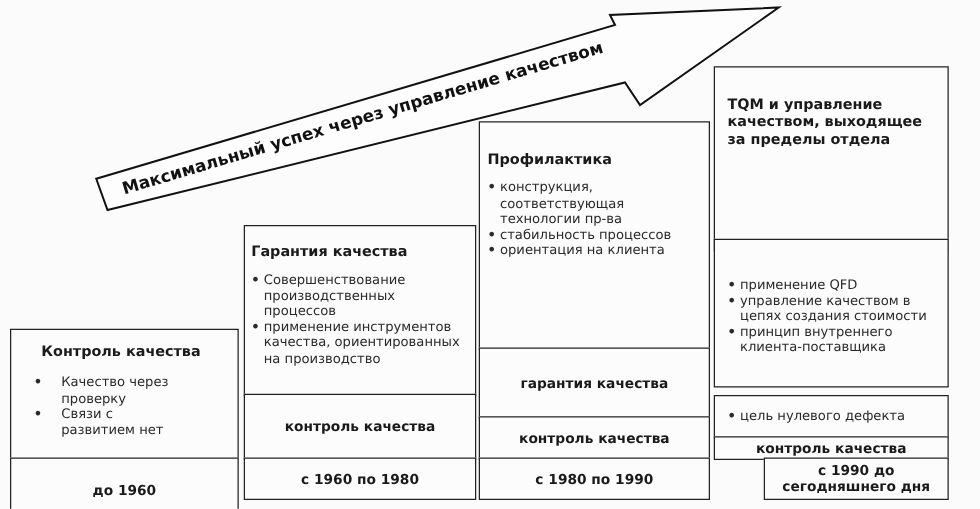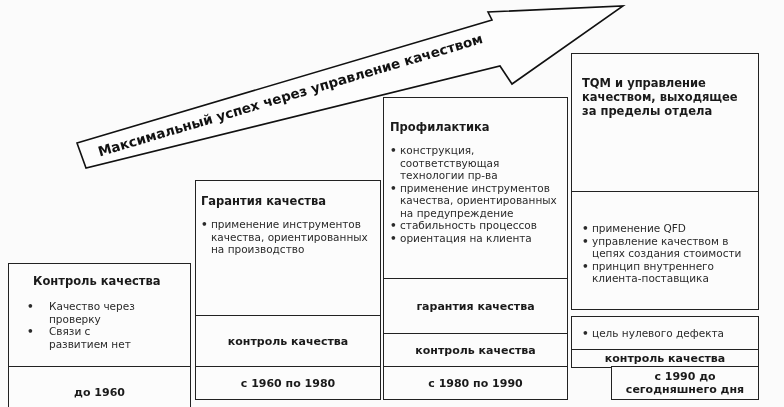--- a/index.html
+++ b/index.html
@@ -31,33 +31,33 @@
       <li style="padding-left:22px; width:100px;">Связи с развитием нет</li>
     </ul>
   </div>
   <div class="cell center" style="top:103px; height:52px;">до 1960</div>
 </div>
 
 <div class="col" style="left:195px; top:180px; width:186px; height:220px;">
   <div class="cell" style="top:0; height:137px; padding:13px 4px 0 5px;">
     <div class="title">Гарантия качества</div>
     <ul style="margin-top:10px;">
+      <li style="width:140px;">Совершенствование производственных процессов</li>
       <li>применение инструментов качества, ориентированных на производство</li>
     </ul>
   </div>
   <div class="cell center" style="top:135px; height:53px;">контроль качества</div>
   <div class="cell center" style="top:186px; height:34px;text-align:center;">с 1960 по 1980</div>
 </div>
 
 <div class="col" style="left:383px; top:97px; width:185px; height:303px;">
   <div class="cell" style="top:0; height:183px; padding:22px 4px 0 6px;">
     <div class="title">Профилактика</div>
     <ul style="margin-top:10px;">
       <li style="width:110px;">конструкция, соответствующая технологии пр-ва</li>
-      <li>применение инструментов качества, ориентированных на предупреждение</li>
       <li>стабильность процессов</li>
       <li>ориентация на клиента</li>
     </ul>
   </div>
   <div class="cell center" style="top:181px; height:57px;">гарантия качества</div>
   <div class="cell center" style="top:236px; height:35px;">контроль качества</div>
   <div class="cell center" style="top:269px; height:34px;">с 1980 по 1990</div>
 </div>
 
 <div class="col" style="left:571px; top:53px; width:188px; height:347px;">

